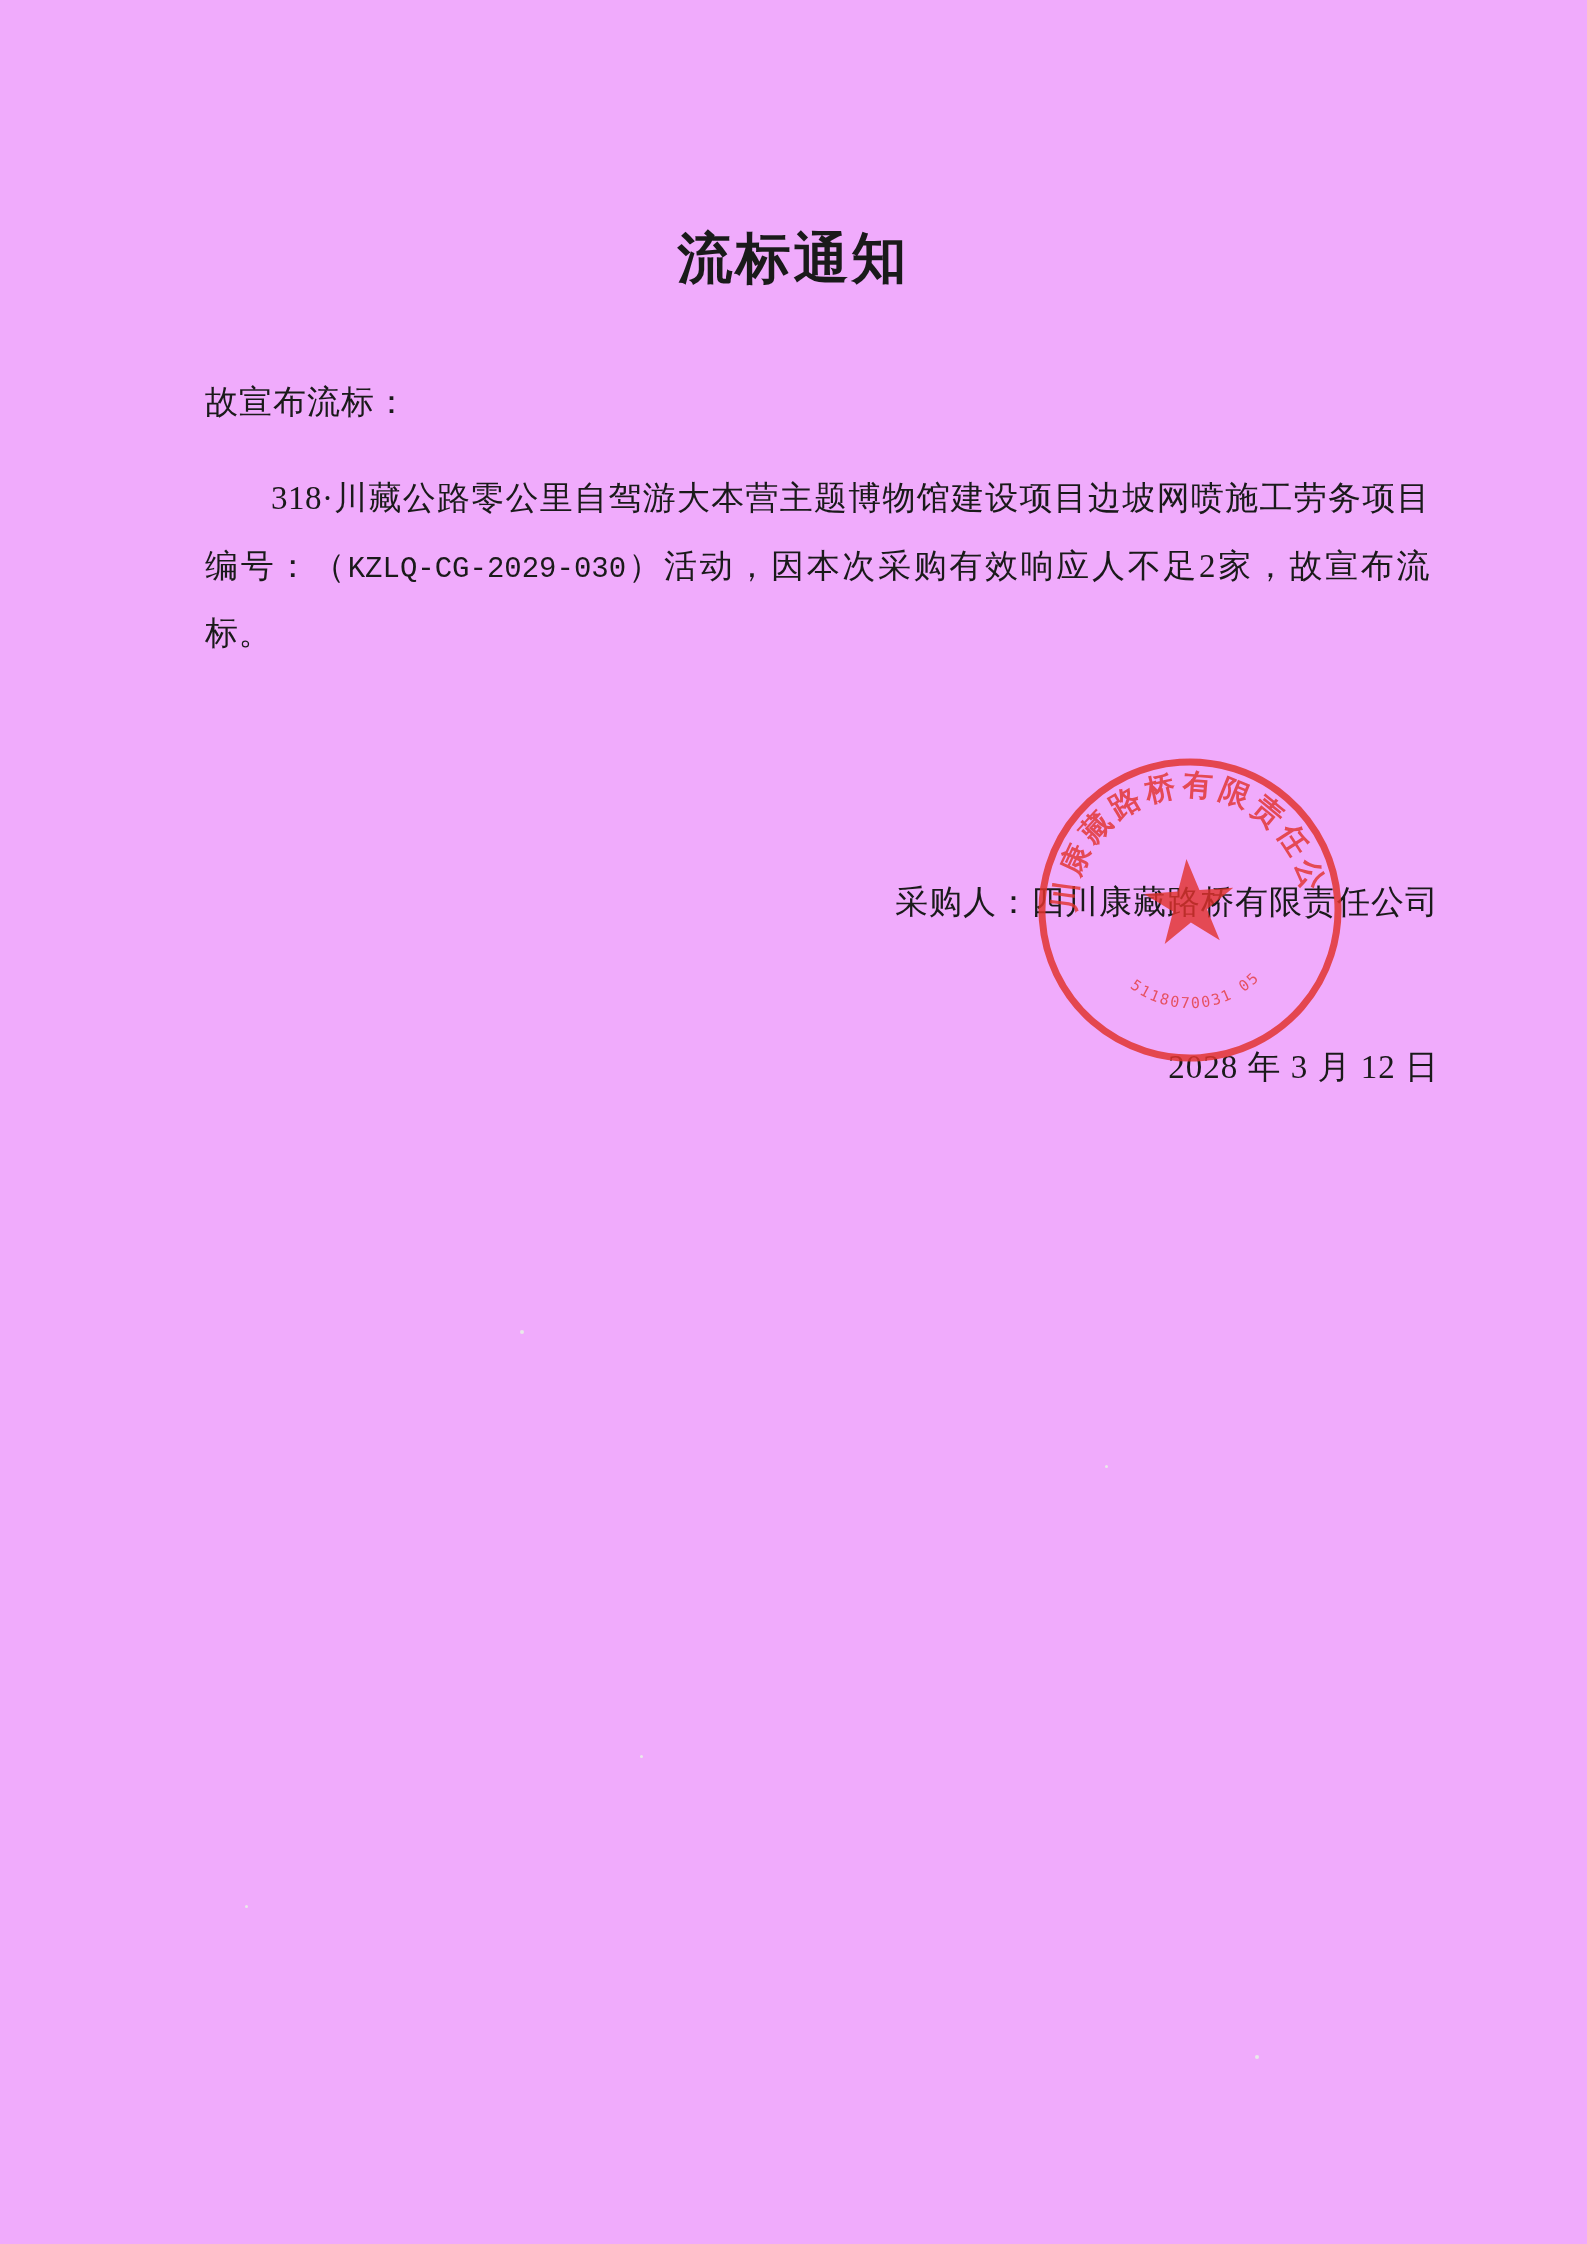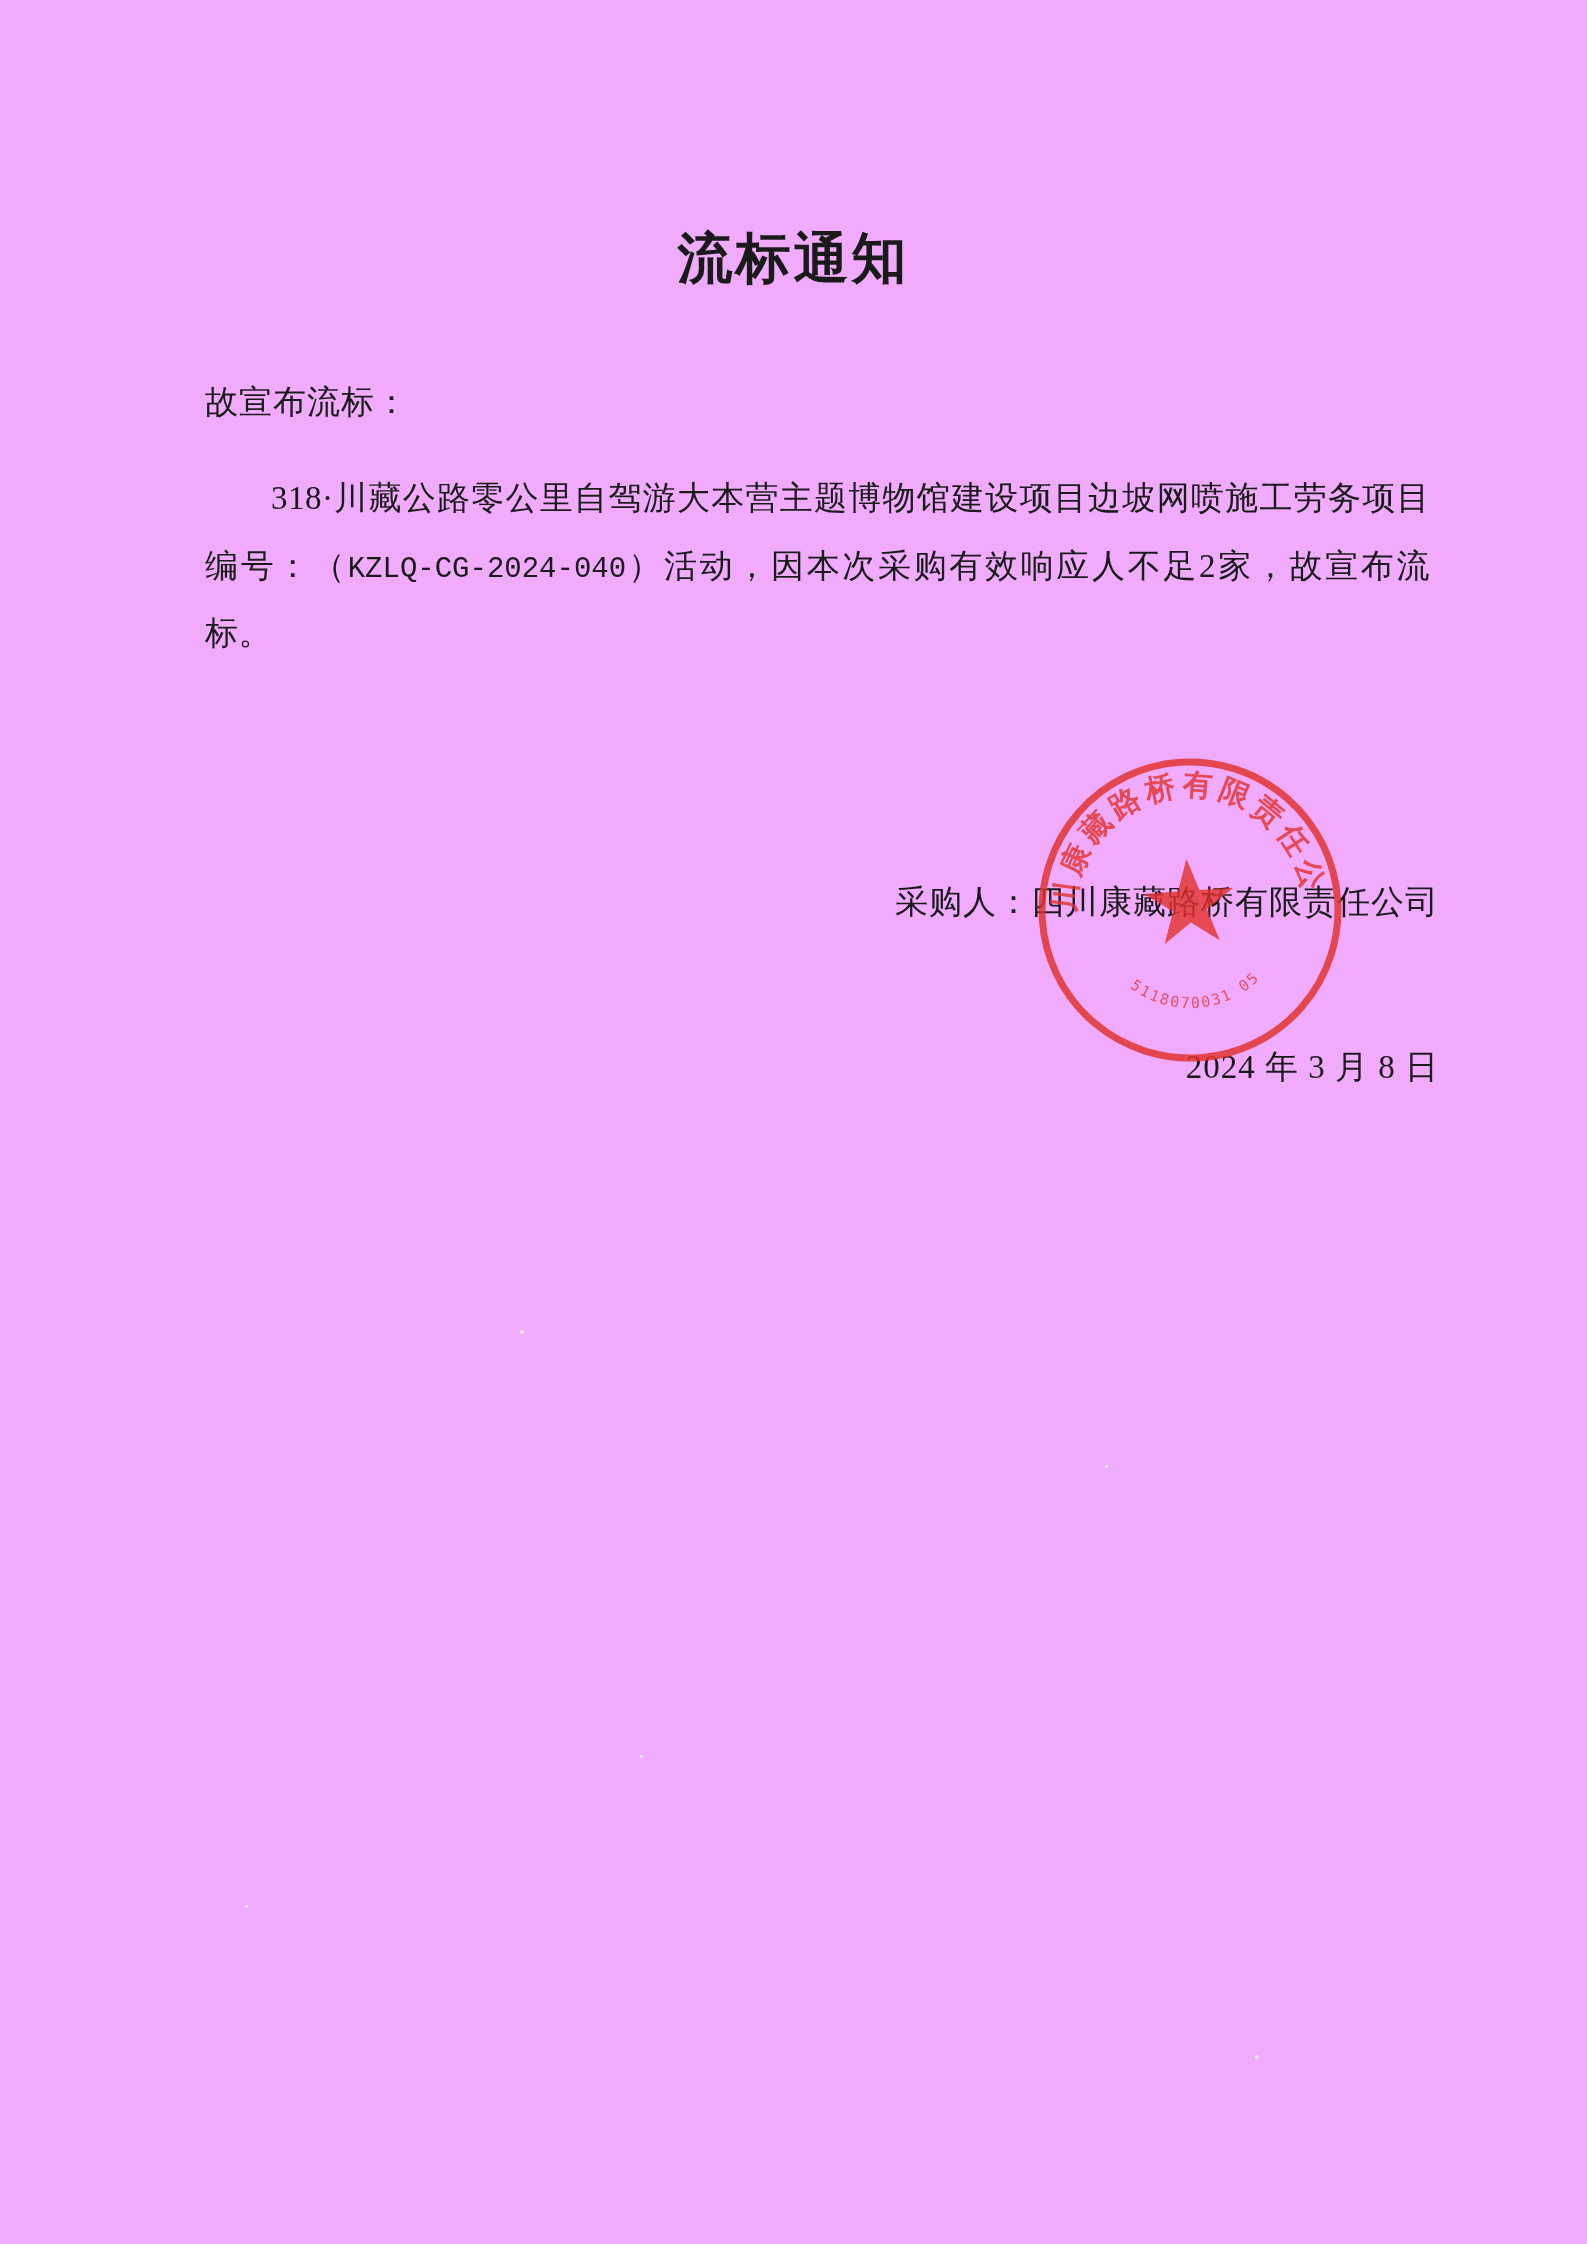--- a/index.html
+++ b/index.html
@@ -115,26 +115,26 @@
   <div class="speck" style="left:640px;top:1755px;width:3px;height:3px;"></div>
   <div class="speck" style="left:1255px;top:2055px;width:4px;height:4px;"></div>
   <div class="speck" style="left:245px;top:1905px;width:3px;height:3px;"></div>
   <div class="speck" style="left:1105px;top:1465px;width:3px;height:3px;"></div>
 
   <h1 class="doc-title">流标通知</h1>
 
   <div class="salutation">故宣布流标：</div>
 
   <div class="body-text">
-    <span class="indent"></span><span>318·川藏公路零公里自驾游大本营主题博物馆建设项目边坡网喷施工劳务项目编号：（</span><span class="mono-code">KZLQ-CG-2024-040</span><span>）活动，因本次采购有效响应人不足2家，故宣布流标。</span>
+    <span class="indent"></span><span>318·川藏公路零公里自驾游大本营主题博物馆建设项目边坡网喷施工劳务项目编号：（</span><span class="mono-code">KZLQ-CG-2029-030</span><span>）活动，因本次采购有效响应人不足2家，故宣布流标。</span>
   </div>
 
   <div class="signer">采购人：四川康藏路桥有限责任公司</div>
 
-  <div class="sign-date">2024 年 3 月 8 日</div>
+  <div class="sign-date">2028 年 3 月 12 日</div>
 
   <div class="seal">
     <svg width="310" height="310" viewBox="0 0 310 310" xmlns="http://www.w3.org/2000/svg">
       <defs>
         <path id="ringTop" d="M 40,155 A 115,115 0 0 1 270,155"></path>
         <path id="ringBottom" d="M 57,155 A 98,98 0 0 0 253,155"></path>
       </defs>
 
       <circle class="seal-ring" cx="155" cy="155" r="148" fill="none" stroke="#e2322c" stroke-width="7" opacity="0.95"></circle>
 

